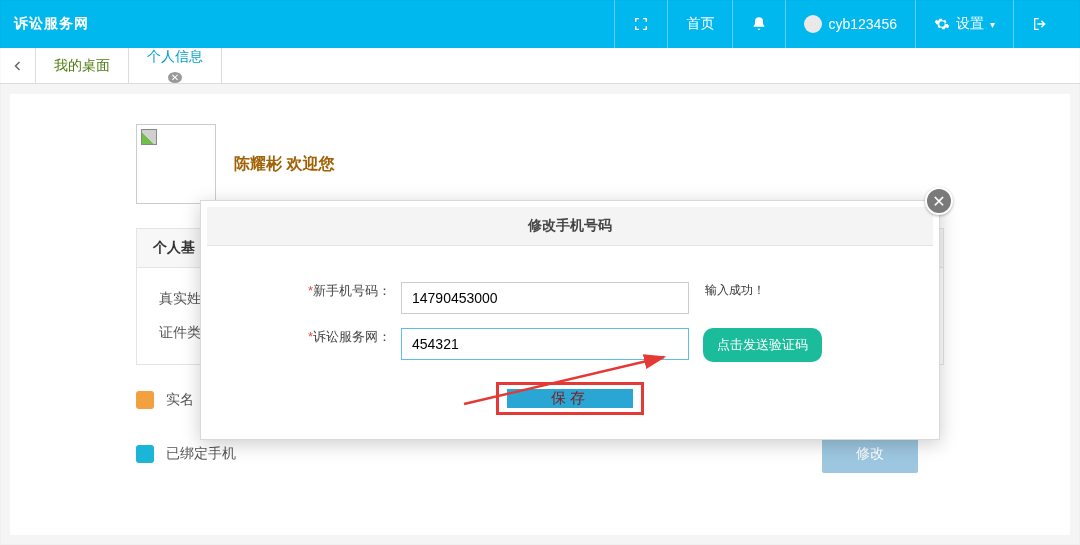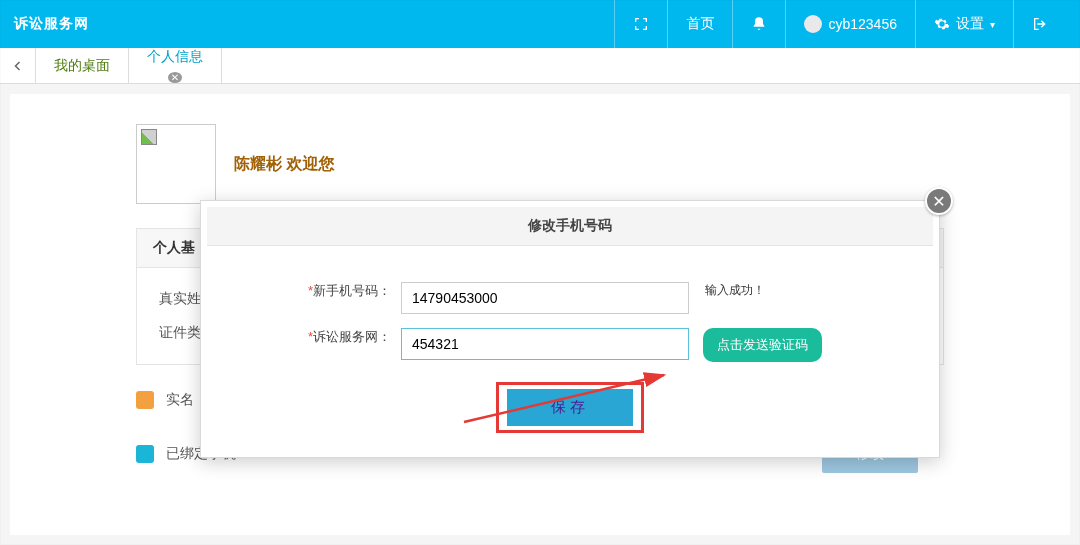--- a/index.html
+++ b/index.html
@@ -206,23 +206,23 @@
     border-radius: 10px;
   }
   .save-wrap { text-align: center; margin-top: 20px; position: relative; }
   .save-highlight {
     display: inline-block;
     border: 3px solid #e53935;
     padding: 4px 8px;
   }
   .btn-save {
     background: #29a6d4;
-    color: #4c1d95;
+    color: #7f1d1d;
     border: none;
-    padding: 9px 44px;
+    padding: 0 44px;
     font-size: 15px;
     letter-spacing: 4px;
     cursor: pointer;
   }
 
   
   .arrow {
     position: absolute;
     left: 238px; bottom: 6px;
     width: 220px; height: 60px;

